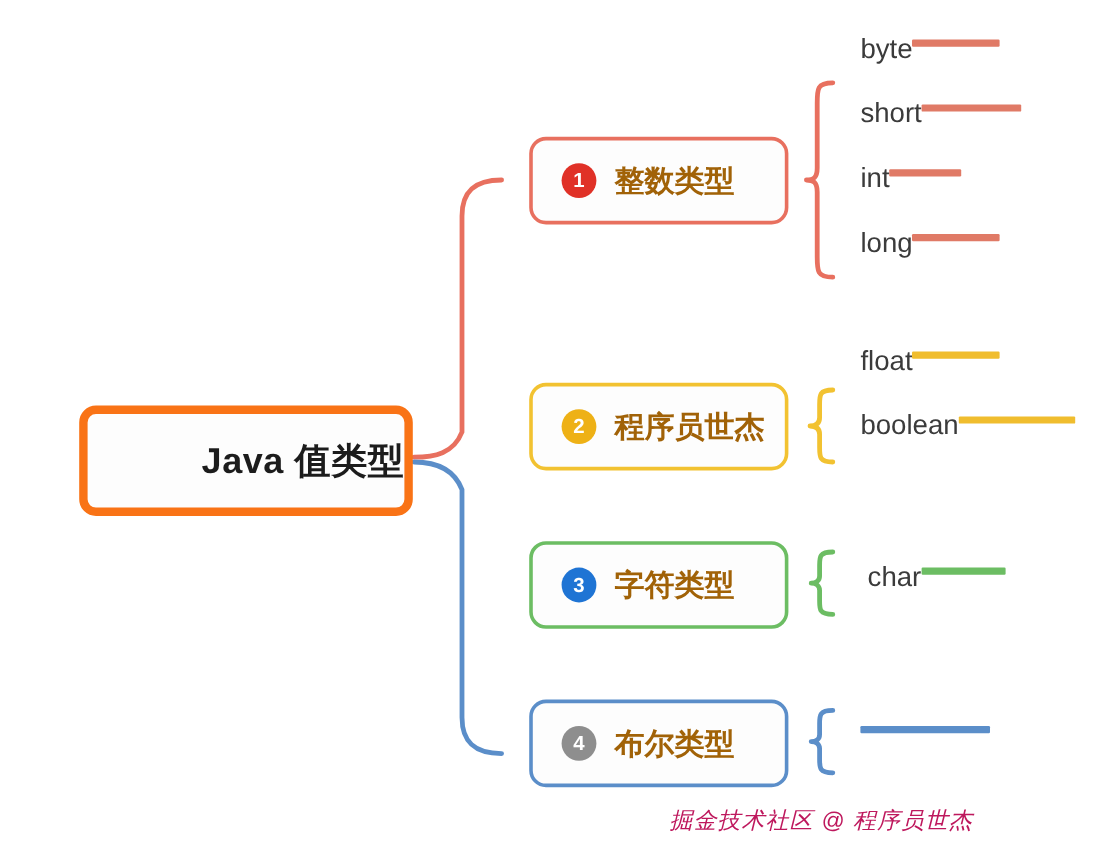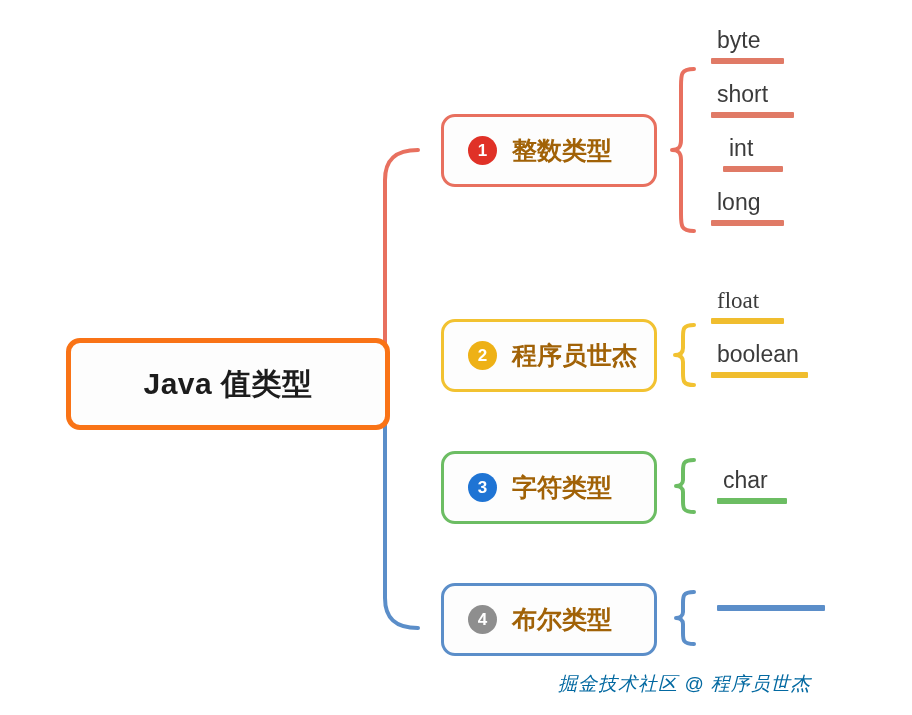--- a/index.html
+++ b/index.html
@@ -26,29 +26,29 @@
     width: 912px;
     height: 715px;
     pointer-events: none;
   }
 
   
   .root-node {
     position: absolute;
     left: 66px;
     top: 338px;
-    width: 324px;
+    width: 278px;
     height: 92px;
     box-sizing: border-box;
-    border: 5px solid #f97316;
+    border: 7px solid #f97316;
     border-radius: 14px;
     background: #fdfdfd;
     display: flex;
     align-items: center;
-    justify-content: center;
+    justify-content: flex-end;
   }
   .root-label {
     font-size: 30px;
     font-weight: bold;
     color: #1c1c1c;
     letter-spacing: 0.5px;
     white-space: nowrap;
   }
 
   
@@ -84,21 +84,20 @@
     font-size: 25px;
     font-weight: bold;
     color: #a16207;
     white-space: nowrap;
   }
 
   
   .leaf {
     position: absolute;
     display: flex;
-    flex-direction: column;
   }
   .leaf-text {
     font-size: 23px;
     color: #3b3b3b;
     white-space: nowrap;
     line-height: 1.1;
     padding-left: 6px;
   }
   .leaf-rule {
     height: 6px;
@@ -107,21 +106,21 @@
     background: #cccccc;
   }
 
   
   .watermark {
     position: absolute;
     left: 558px;
     top: 671px;
     font-size: 19px;
     font-style: italic;
-    color: #0369a1;
+    color: #be185d;
     white-space: nowrap;
     letter-spacing: 1px;
   }
 </style>
 </head>
 <body>
 
 <div id="canvas" style="background: rgb(255, 255, 255);">
 
   <svg id="wires" viewBox="0 0 912 715" xmlns="http://www.w3.org/2000/svg">
@@ -146,35 +145,35 @@
   </div>
 
   <div class="leaf" style="left:711px;top:28px;">
     <span class="leaf-text">byte</span>
     <span class="leaf-rule" style="background: rgb(224, 122, 102); width: 73px;"></span>
   </div>
   <div class="leaf" style="left:711px;top:82px;">
     <span class="leaf-text">short</span>
     <span class="leaf-rule" style="background: rgb(224, 122, 102); width: 83px;"></span>
   </div>
-  <div class="leaf" style="left:711px;top:136px;margin-left:12px;">
+  <div class="leaf" style="left:711px;top:136px;">
     <span class="leaf-text">int</span>
     <span class="leaf-rule" style="background: rgb(224, 122, 102); width: 60px;"></span>
   </div>
   <div class="leaf" style="left:711px;top:190px;">
     <span class="leaf-text">long</span>
     <span class="leaf-rule" style="background: rgb(224, 122, 102); width: 73px;"></span>
   </div>
 
   <div class="branch-node" style="top: 319px; border-color: rgb(242, 194, 49);">
     <span class="badge" style="background: rgb(238, 177, 22);">2</span>
     <span class="branch-label">程序员世杰</span>
   </div>
 
-  <div class="leaf" style="left:711px;top:288px;font-family:Liberation Serif, serif;">
+  <div class="leaf" style="left:711px;top:288px;">
     <span class="leaf-text">float</span>
     <span class="leaf-rule" style="background: rgb(240, 189, 46); width: 73px;"></span>
   </div>
   <div class="leaf" style="left:711px;top:342px;">
     <span class="leaf-text">boolean</span>
     <span class="leaf-rule" style="background: rgb(240, 189, 46); width: 97px;"></span>
   </div>
 
   <div class="branch-node" style="top: 451px; border-color: rgb(108, 189, 99);">
     <span class="badge" style="background: rgb(31, 116, 212);">3</span>

